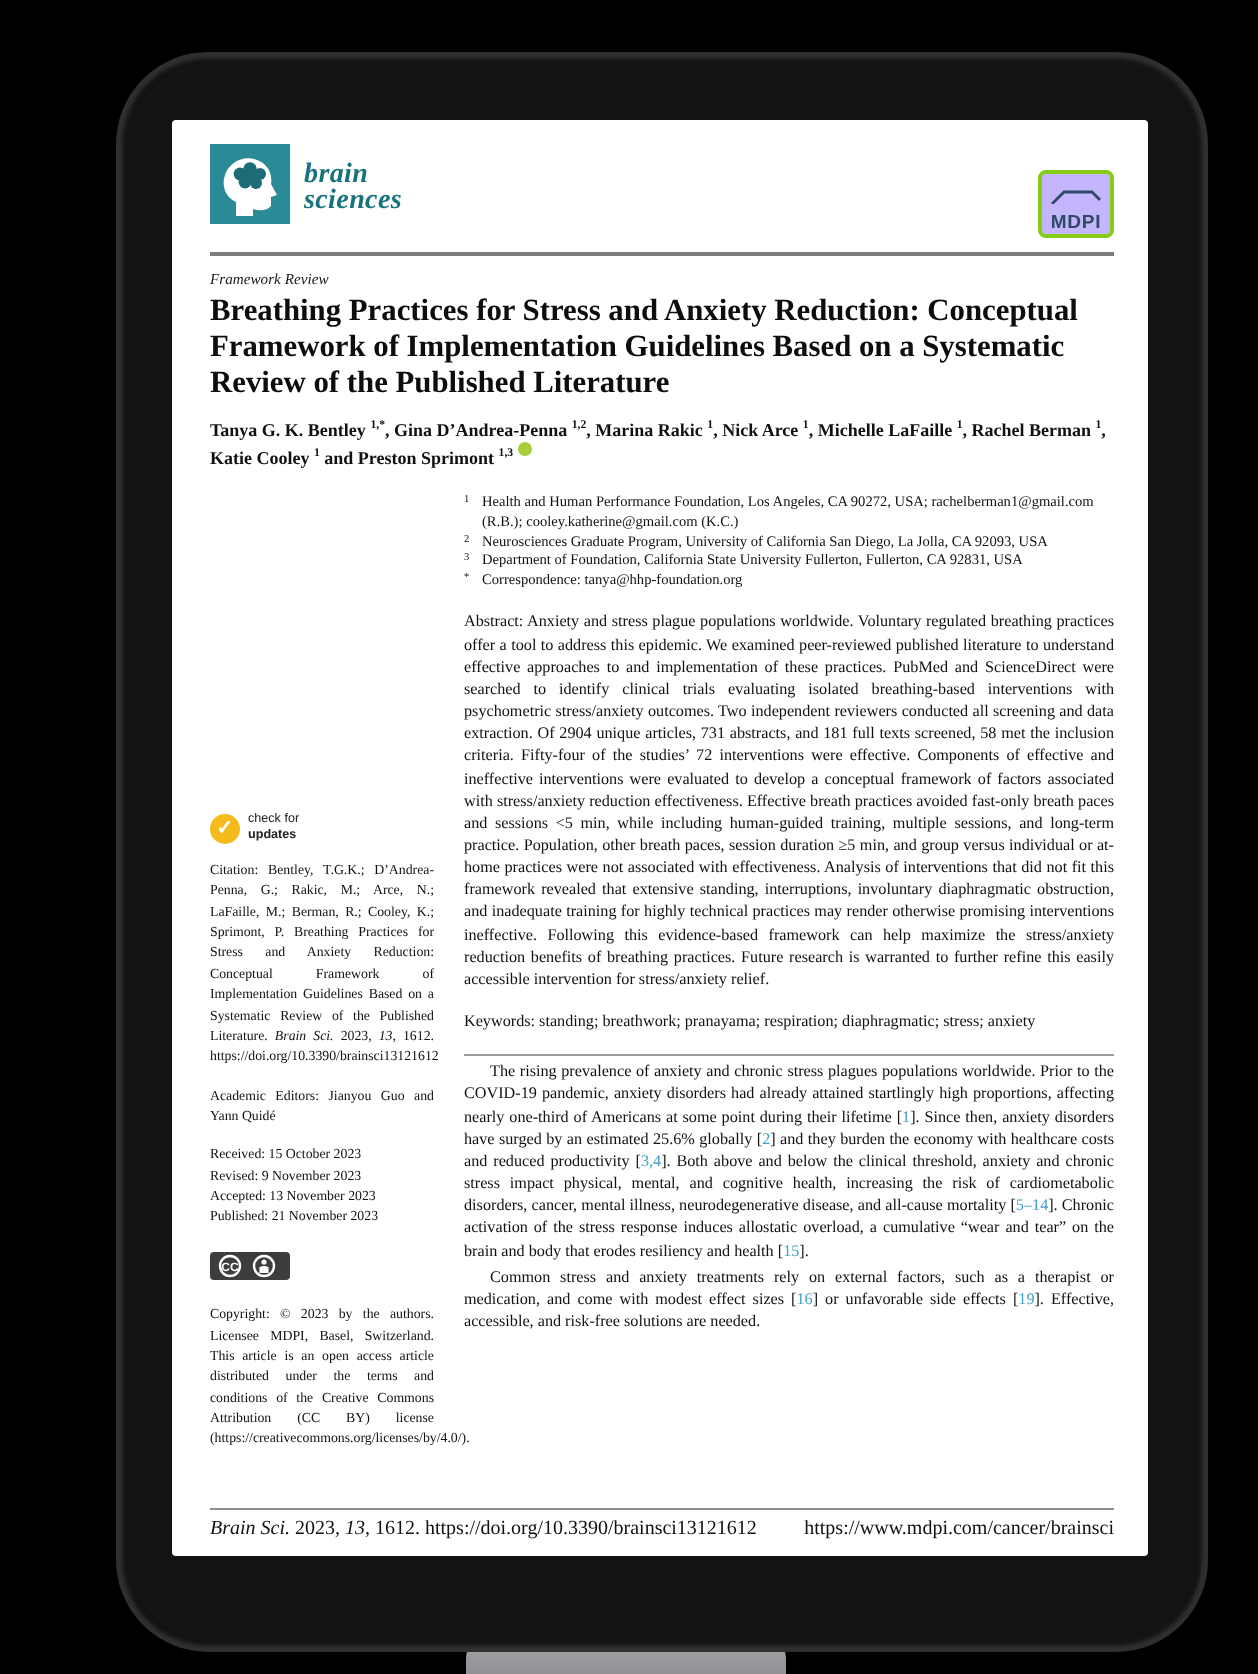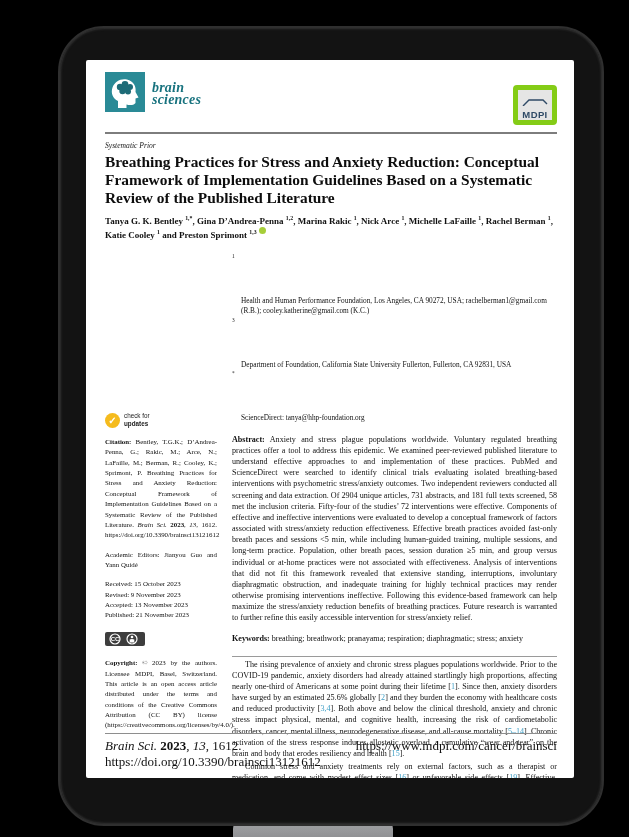--- a/index.html
+++ b/index.html
@@ -28,22 +28,22 @@
     color:#111;
   }
   
   .hdr{display:flex;justify-content:space-between;align-items:flex-start;}
   .jlogo{display:flex;align-items:center;}
   .jlogo-text{
     margin-left:7px;font-style:italic;font-weight:bold;
     font-size:14px;line-height:12.5px;color:#17727e;letter-spacing:.2px;
   }
   .mdpi-badge{
-    margin-top:13px;border:5px solid #84cc16;border-radius:4px;
-    background:#e5e5e5;padding:2px 4px 1px 4px;display:flex;flex-direction:column;align-items:center;
+    margin-top:13px;border:2px solid #84cc16;border-radius:4px;
+    background:#c4b5fd;padding:2px 4px 1px 4px;display:flex;flex-direction:column;align-items:center;
   }
   .mdpi-word{
     font-family:"Liberation Sans",sans-serif;font-weight:bold;
     font-size:9.5px;color:#2f4a66;letter-spacing:.4px;line-height:9px;
   }
   .hdr-rule{height:1.5px;background:#7d7d7d;margin-top:7px;}
   
   .arttype{font-style:italic;font-size:7.6px;margin-top:7px;color:#1a1a1a;}
   .title{font-size:15.4px;font-weight:bold;line-height:1.17;margin-top:3px;color:#0d0d0d;}
   .authors{font-size:9px;font-weight:bold;margin-top:8px;line-height:1.35;}
@@ -61,38 +61,38 @@
     width:15px;height:15px;border-radius:50%;background:#f5bb1d;
     color:#fff;font-size:10px;line-height:15px;text-align:center;flex:0 0 15px;
     font-weight:bold;
   }
   .chk-text{margin-left:4px;font-size:6.3px;line-height:1.25;color:#222;}
   .chk-text .b2{font-weight:bold;}
   .sideblock{margin-top:9px;text-align:justify;}
   .cc-badge{margin-top:11px;display:block;}
   .seg-sup{font-size:65%;vertical-align:super;line-height:0;}
   .seg-i{font-style:italic;}
-  .seg-b{font-weight:bold;}
+  .seg-b{font-weight:normal;}
   .seg-cite{color:#3f9fc6;}
   
   .affil{font-size:7.3px;line-height:1.32;}
   .affil-row{display:flex;}
   .affil-mark{flex:0 0 9px;font-size:5.3px;vertical-align:super;padding-top:1px;}
-  .affil-text{flex:1;margin-top:44px;}
+  .affil-text{flex:1;}
   .body-text{font-size:8.1px;line-height:1.38;text-align:justify;}
   .abstract{margin-top:11px;}
   .keywords{margin-top:10px;}
   .sec-rule{height:1px;background:#9a9a9a;margin-top:11px;}
   .intro-h{font-size:8.6px;font-weight:bold;margin-top:9px;}
   .para{margin-top:2px;text-indent:13px;}
   
   .foot{
     position:absolute;left:19px;right:17px;bottom:8px;
     border-top:1px solid #8e8e8e;padding-top:4px;
-    display:flex;justify-content:space-between;font-size:13px;
+    display:flex;justify-content:space-between;font-size:10px;
   }
 </style>
 </head>
 <body>
 
 <div class="stand"></div>
 
 <div class="tablet">
   <div class="screen">
     <div class="page">
@@ -122,21 +122,21 @@
           <span>
             <svg width="26" height="7" viewBox="0 0 26 7">
               <path d="M1 7 L7 1 L21 1 L25 5" fill="none" stroke="#2f4a66" stroke-width="1.4"></path>
             </svg>
           </span>
           <span class="mdpi-word">MDPI</span>
         </div>
       </div>
       <div class="hdr-rule"></div>
 
-      <div class="arttype">Systematic Prior</div>
+      <div class="arttype">Framework Review</div>
       <div class="title">Breathing Practices for Stress and Anxiety Reduction: Conceptual Framework of Implementation Guidelines Based on a Systematic Review of the Published Literature</div>
       <div class="authors"><span><span>Tanya G. K. Bentley </span><span class="seg-sup">1,*</span><span>, Gina D’Andrea-Penna </span><span class="seg-sup">1,2</span><span>, Marina Rakic </span><span class="seg-sup">1</span><span>, Nick Arce </span><span class="seg-sup">1</span><span>, Michelle LaFaille </span><span class="seg-sup">1</span><span>, Rachel Berman </span><span class="seg-sup">1</span><span>, Katie Cooley </span><span class="seg-sup">1</span><span> and Preston Sprimont </span><span class="seg-sup">1,3</span></span><span class="orcid"></span></div>
 
       <div class="cols">
 
         <div class="side">
           <div class="chk">
             <span class="chk-circle">✓</span>
             <span class="chk-text">
               <span>check for</span><br>
@@ -170,32 +170,36 @@
         </div>
 
         <div class="main">
 
           <div class="affil">
             <div class="affil-row">
               <span class="affil-mark">1</span>
               <span class="affil-text">Health and Human Performance Foundation, Los Angeles, CA 90272, USA; rachelberman1@gmail.com (R.B.); cooley.katherine@gmail.com (K.C.)</span>
             </div>
             <div class="affil-row">
+              <span class="affil-mark">2</span>
+              <span class="affil-text">Neurosciences Graduate Program, University of California San Diego, La Jolla, CA 92093, USA</span>
+            </div>
+            <div class="affil-row">
               <span class="affil-mark">3</span>
               <span class="affil-text">Department of Foundation, California State University Fullerton, Fullerton, CA 92831, USA</span>
             </div>
             <div class="affil-row">
               <span class="affil-mark">*</span>
-              <span class="affil-text">ScienceDirect: tanya@hhp-foundation.org</span>
+              <span class="affil-text">Correspondence: tanya@hhp-foundation.org</span>
             </div>
           </div>
 
           <div class="body-text abstract"><span class="seg-b">Abstract:</span><span> Anxiety and stress plague populations worldwide. Voluntary regulated breathing practices offer a tool to address this epidemic. We examined peer-reviewed published literature to understand effective approaches to and implementation of these practices. PubMed and ScienceDirect were searched to identify clinical trials evaluating isolated breathing-based interventions with psychometric stress/anxiety outcomes. Two independent reviewers conducted all screening and data extraction. Of 2904 unique articles, 731 abstracts, and 181 full texts screened, 58 met the inclusion criteria. Fifty-four of the studies’ 72 interventions were effective. Components of effective and ineffective interventions were evaluated to develop a conceptual framework of factors associated with stress/anxiety reduction effectiveness. Effective breath practices avoided fast-only breath paces and sessions &lt;5 min, while including human-guided training, multiple sessions, and long-term practice. Population, other breath paces, session duration ≥5 min, and group versus individual or at-home practices were not associated with effectiveness. Analysis of interventions that did not fit this framework revealed that extensive standing, interruptions, involuntary diaphragmatic obstruction, and inadequate training for highly technical practices may render otherwise promising interventions ineffective. Following this evidence-based framework can help maximize the stress/anxiety reduction benefits of breathing practices. Future research is warranted to further refine this easily accessible intervention for stress/anxiety relief.</span></div>
 
-          <div class="body-text keywords"><span class="seg-b">Keywords:</span><span> breathing; breathwork; pranayama; respiration; diaphragmatic; stress; anxiety</span></div>
+          <div class="body-text keywords"><span class="seg-b">Keywords:</span><span> standing; breathwork; pranayama; respiration; diaphragmatic; stress; anxiety</span></div>
 
           <div class="sec-rule"></div>
 
           <div class="body-text para"><span>The rising prevalence of anxiety and chronic stress plagues populations worldwide. Prior to the COVID-19 pandemic, anxiety disorders had already attained startlingly high proportions, affecting nearly one-third of Americans at some point during their lifetime [</span><span class="seg-cite">1</span><span>]. Since then, anxiety disorders have surged by an estimated 25.6% globally [</span><span class="seg-cite">2</span><span>] and they burden the economy with healthcare costs and reduced productivity [</span><span class="seg-cite">3,4</span><span>]. Both above and below the clinical threshold, anxiety and chronic stress impact physical, mental, and cognitive health, increasing the risk of cardiometabolic disorders, cancer, mental illness, neurodegenerative disease, and all-cause mortality [</span><span class="seg-cite">5–14</span><span>]. Chronic activation of the stress response induces allostatic overload, a cumulative “wear and tear” on the brain and body that erodes resiliency and health [</span><span class="seg-cite">15</span><span>].</span></div>
           <div class="body-text para"><span>Common stress and anxiety treatments rely on external factors, such as a therapist or medication, and come with modest effect sizes [</span><span class="seg-cite">16</span><span>] or unfavorable side effects [</span><span class="seg-cite">19</span><span>]. Effective, accessible, and risk-free solutions are needed.</span></div>
         </div>
       </div>
 
       <div class="foot">
         <span><span class="seg-i">Brain Sci. </span><span class="seg-b">2023</span><span>, </span><span class="seg-i">13</span><span>, 1612. https://doi.org/10.3390/brainsci13121612</span></span>

